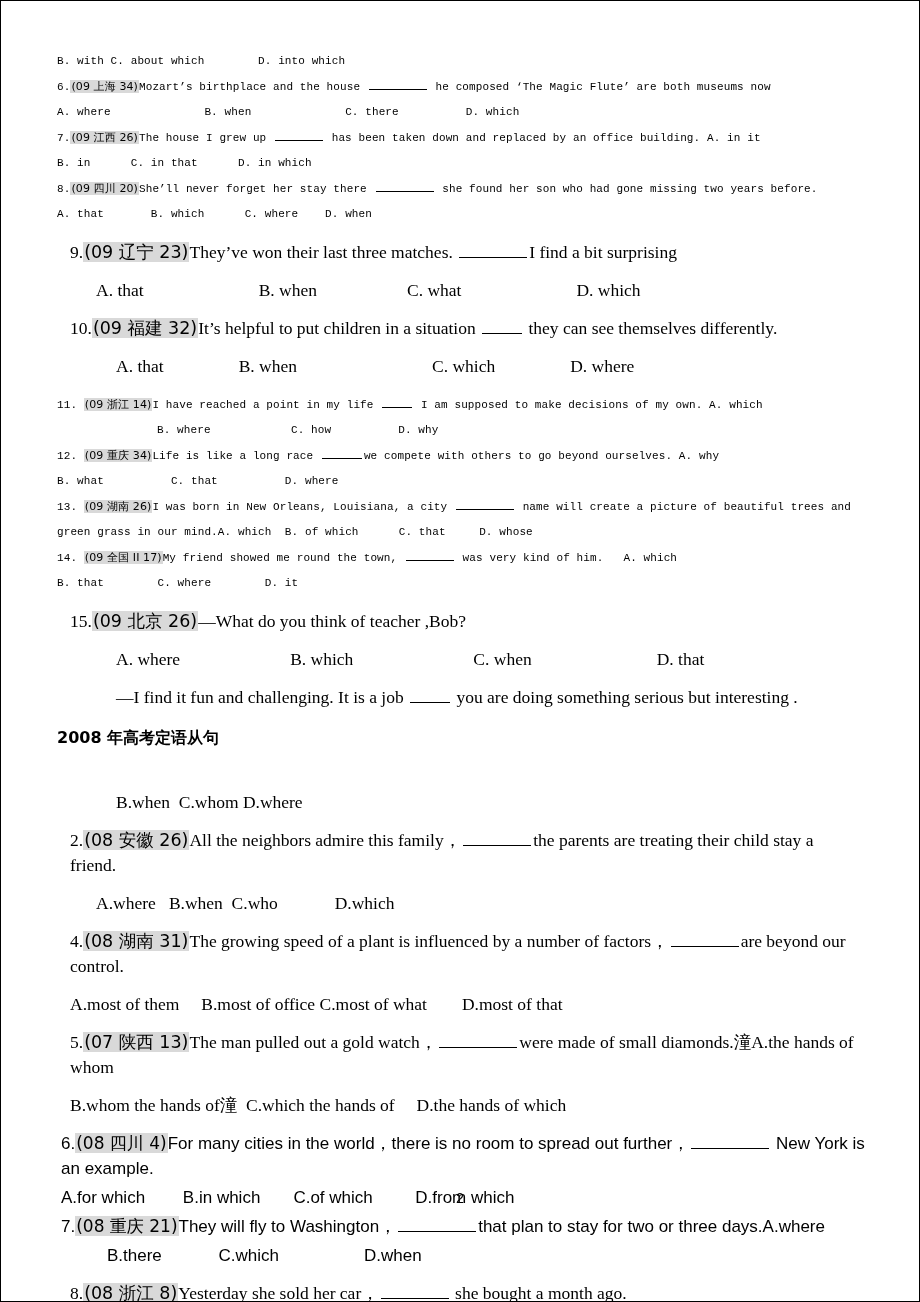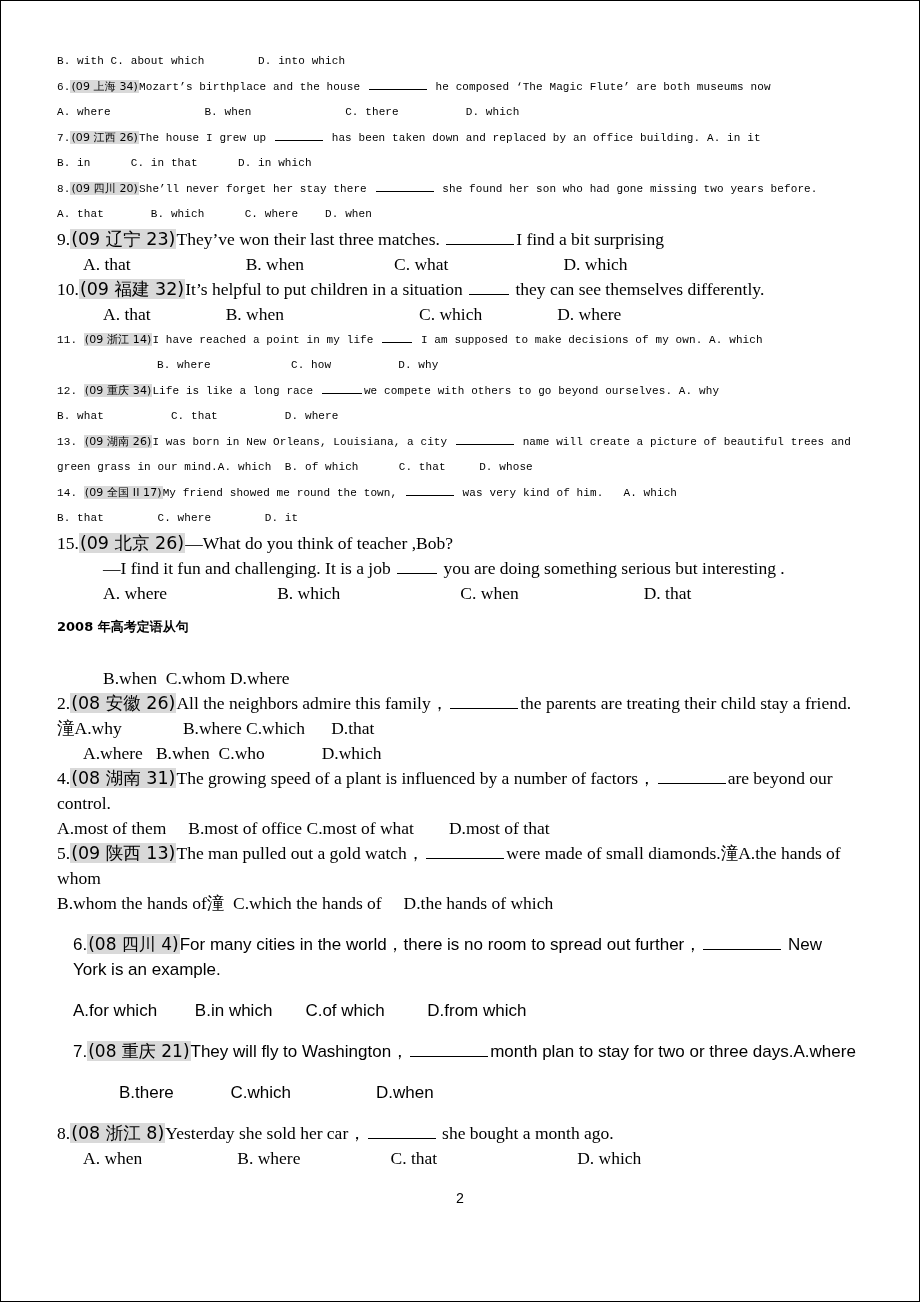--- a/index.html
+++ b/index.html
@@ -24,22 +24,22 @@
     width:818px;
   }
   
   .mono{ font-family:"Liberation Mono","DejaVu Sans Mono",monospace; font-size:11px; line-height:25px; letter-spacing:0.1px;}
   .serif{ font-family:"Liberation Serif","DejaVu Serif",serif; font-size:17.5px; line-height:25px;}
   .sans{ font-family:"Liberation Sans","DejaVu Sans",sans-serif; font-size:17px; line-height:25px;}
   .cjk{ font-family:"DejaVu Sans","Liberation Sans",sans-serif;}
 
   .line{ white-space:pre-wrap; }
   .mono.line{ margin:0; }
-  .serif.line{ margin:0; }
-  .sans.line{ margin:16px; }
+  .serif.line{ margin:13px; }
+  .sans.line{ margin:4px; }
 
   
   .tag{
     background:#d9d9d9;
     padding:0 1px;
     box-decoration-break:clone;
     -webkit-box-decoration-break:clone;
   }
 
   
@@ -54,21 +54,21 @@
   .b3{width:30px}
   .b4{width:40px}
   .b5{width:48px}
   .b6{width:58px}
   .b7{width:68px}
   .b8{width:78px}
 
   .section-title{
     font-family:"Liberation Serif","DejaVu Serif",serif;
     font-weight:bold;
-    font-size:13px;
+    font-size:16px;
     line-height:30px;
     margin:6px 0 4px 0;
   }
   .section-title .cj{font-family:"DejaVu Sans","Liberation Sans",sans-serif;}
 
   .gap-sm{height:10px}
 
   .indent1{display:inline-block;width:26px}
   .indent2{display:inline-block;width:46px}
 
@@ -112,48 +112,47 @@
 
       <div class="mono line"><span>12.</span> <span class="tag cjk">(09 重庆 34)</span><span>Life is like a long race </span><span class="blank b4"></span><span>we compete with others to go beyond ourselves. A. why</span></div>
       <div class="mono line">B. what          C. that          D. where</div>
 
       <div class="mono line"><span>13.</span> <span class="tag cjk">(09 湖南 26)</span><span>I was born in New Orleans, Louisiana, a city </span><span class="blank b6"></span><span> name will create a picture of beautiful trees and green grass in our mind.</span><span>A. which  B. of which      C. that     D. whose</span></div>
 
       <div class="mono line"><span>14.</span> <span class="tag cjk">(09 全国 II 17)</span><span>My friend showed me round the town, </span><span class="blank b5"></span><span> was very kind of him.   A. which</span></div>
       <div class="mono line">B. that        C. where        D. it</div>
 
       <div class="serif line"><span>15.</span><span class="tag cjk">(09 北京 26)</span><span>—What do you think of teacher ,Bob?</span></div>
+      <div class="serif line"><span class="indent2"></span><span>A. where</span><span style="display:inline-block;width:110px"></span><span>B. which</span><span style="display:inline-block;width:120px"></span><span>C. when</span><span style="display:inline-block;width:125px"></span><span>D. that</span></div>
       <div class="serif line"><span class="indent2"></span><span>—I find it fun and challenging. It is a job </span><span class="blank b4"></span><span> you are doing something serious but interesting .</span></div>
-      <div class="serif line"><span class="indent2"></span><span>A. where</span><span style="display:inline-block;width:110px"></span><span>B. which</span><span style="display:inline-block;width:120px"></span><span>C. when</span><span style="display:inline-block;width:125px"></span><span>D. that</span></div>
     </div>
 
     <div class="section-title"><span class="cj">2008 年高考定语从句</span></div>
 
     <div class="gap-sm"></div>
 
     <div>
 
       <div class="gap-sm"></div>
       <div class="serif line"><span class="indent2"></span><span>B.when  C.whom D.where</span></div>
 
       <div class="serif line"><span>2.</span><span class="tag cjk">(08 安徽 26)</span><span>All the neighbors admire this family，</span><span class="blank b7"></span><span>the parents are treating their child stay a friend.</span></div>
-      <div class="serif line"><span style="display:inline-block;width:0"></span><span class="sep">潼</span><span>A.why              B.where C.which      D.that</span></div>
 
       <div class="serif line"><span class="indent1"></span><span>A.where   B.when  C.who             D.which</span></div>
 
       <div class="serif line"><span>4.</span><span class="tag cjk">(08 湖南 31)</span><span>The growing speed of a plant is influenced by a number of factors，</span><span class="blank b7"></span><span>are beyond our control.</span></div>
       <div class="serif line"><span>A.most of them     B.most of office C.most of what        D.most of that</span></div>
 
-      <div class="serif line"><span>5.</span><span class="tag cjk">(09 陕西 13)</span><span>The man pulled out a gold watch，</span><span class="blank b8"></span><span>were made of small diamonds.</span><span class="sep">潼</span><span>A.the hands of whom</span></div>
+      <div class="serif line"><span>5.</span><span class="tag cjk">(07 陕西 13)</span><span>The man pulled out a gold watch，</span><span class="blank b8"></span><span>were made of small diamonds.</span><span class="sep">潼</span><span>A.the hands of whom</span></div>
       <div class="serif line"><span>B.whom the hands of潼  C.which the hands of     D.the hands of which</span></div>
 
       <div class="sans line"><span>6.</span><span class="tag cjk">(08 四川 4)</span><span>For many cities in the world，there is no room to spread out further，</span><span class="blank b8"></span><span> New York is an example.</span></div>
       <div class="sans line"><span>A.for which        B.in which       C.of which         D.from which</span></div>
 
-      <div class="sans line"><span>7.</span><span class="tag cjk">(08 重庆 21)</span><span>They will fly to Washington，</span><span class="blank b8"></span><span>month plan to stay for two or three days.</span><span>A.where</span></div>
+      <div class="sans line"><span>7.</span><span class="tag cjk">(08 重庆 21)</span><span>They will fly to Washington，</span><span class="blank b8"></span><span>that plan to stay for two or three days.</span><span>A.where</span></div>
       <div class="sans line"><span class="indent2"></span><span>B.there            C.which                  D.when</span></div>
 
       <div class="serif line"><span>8.</span><span class="tag cjk">(08 浙江 8)</span><span>Yesterday she sold her car，</span><span class="blank b7"></span><span> she bought a month ago.</span></div>
       <div class="serif line"><span class="indent1"></span><span>A. when</span><span style="display:inline-block;width:95px"></span><span>B. where</span><span style="display:inline-block;width:90px"></span><span>C. that</span><span style="display:inline-block;width:140px"></span><span>D. which</span></div>
 
     </div>
   </div>
 
   <div id="pagenum">2</div>
 </div>

